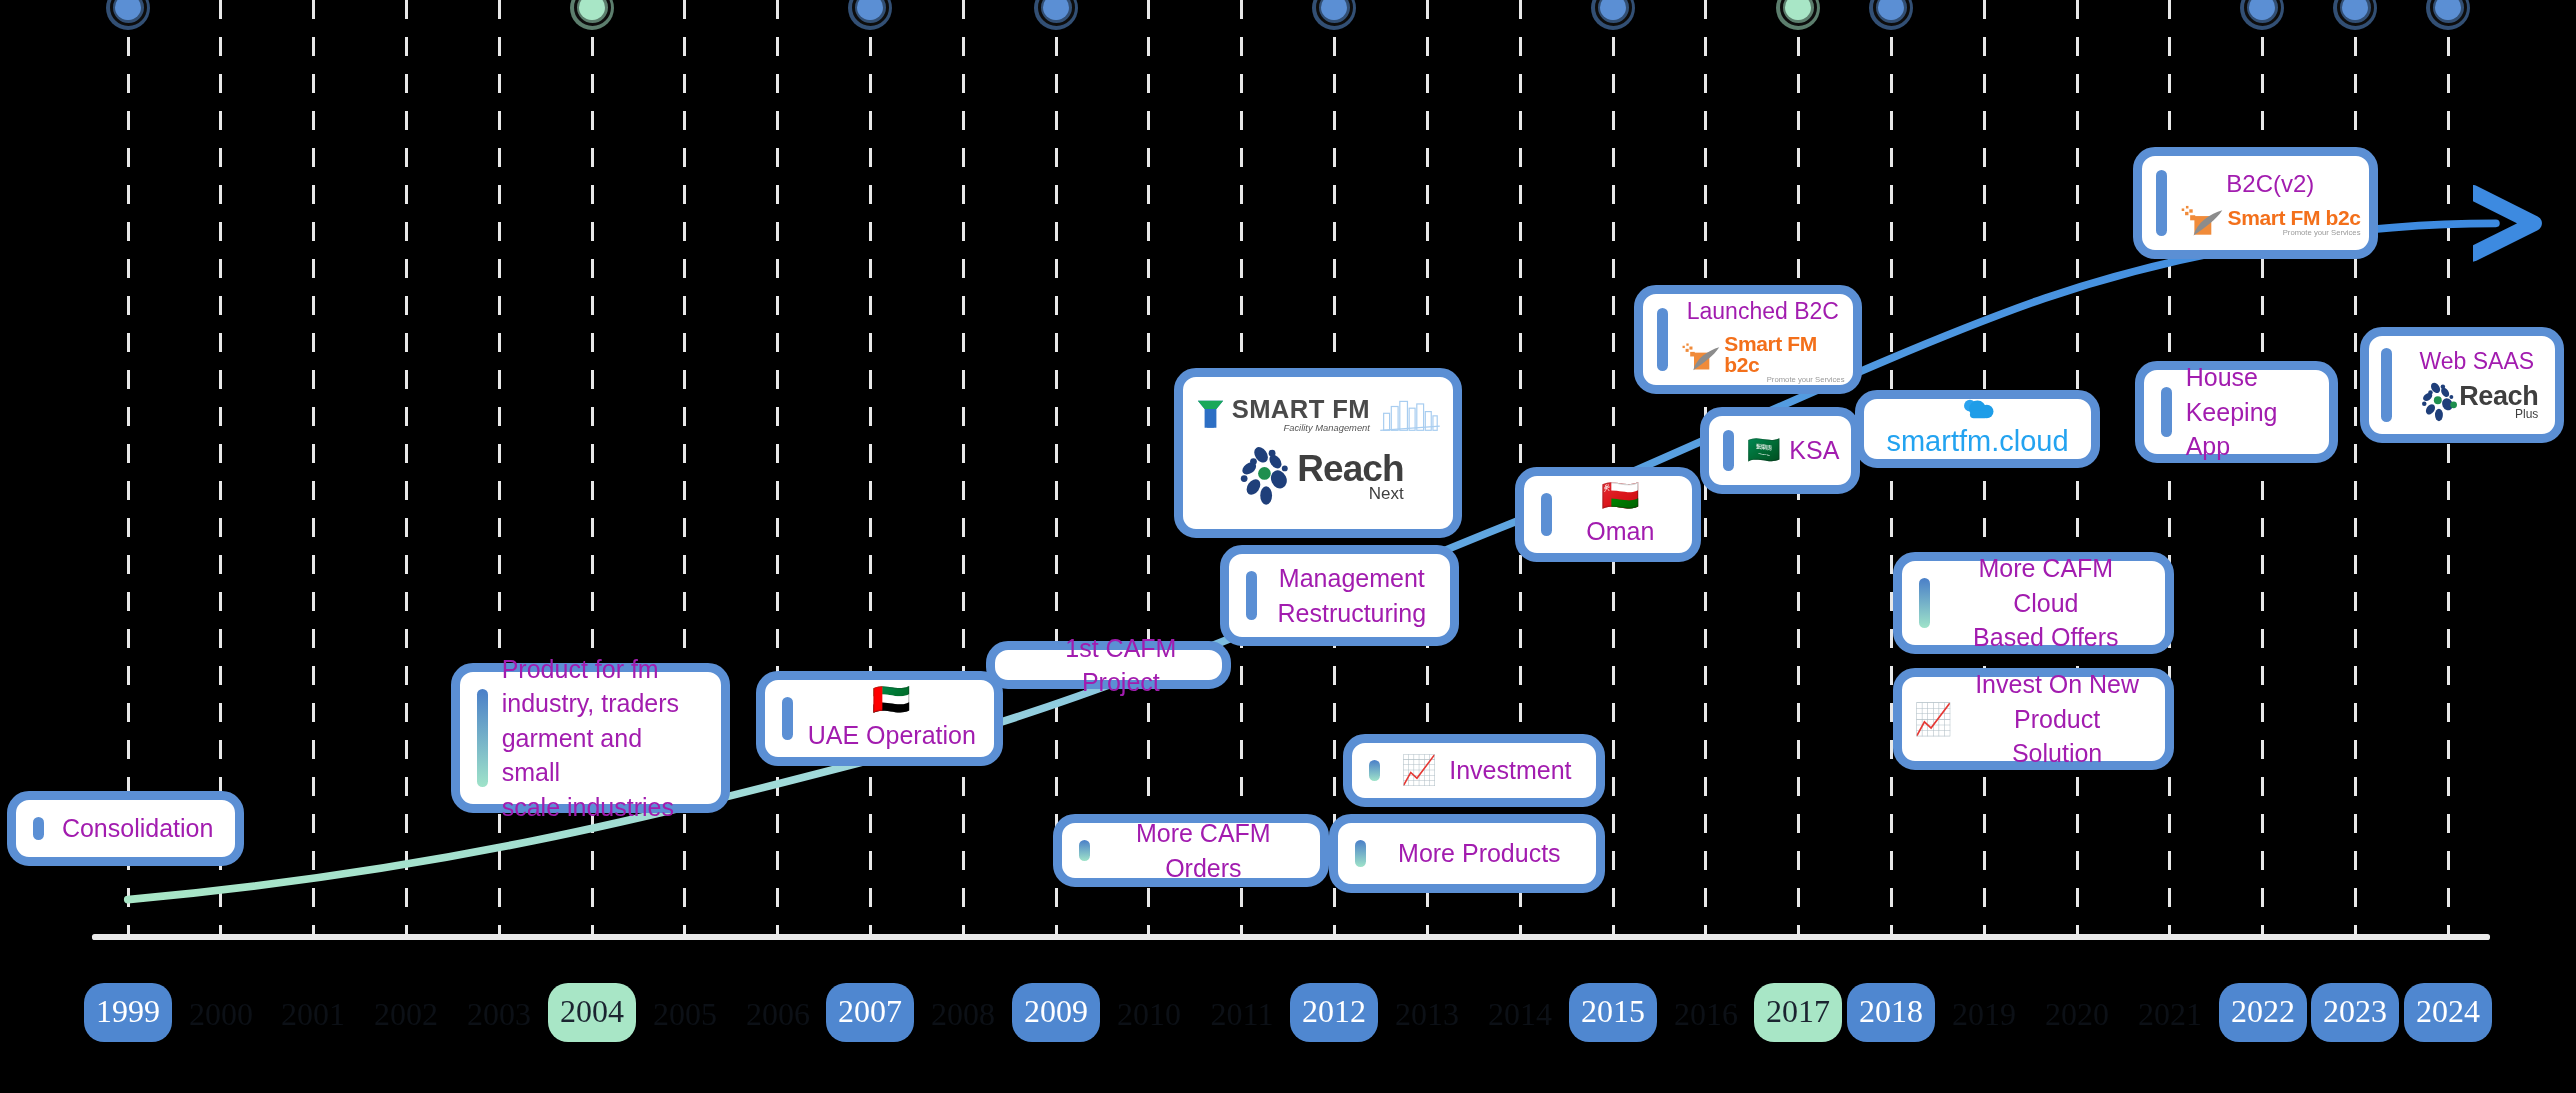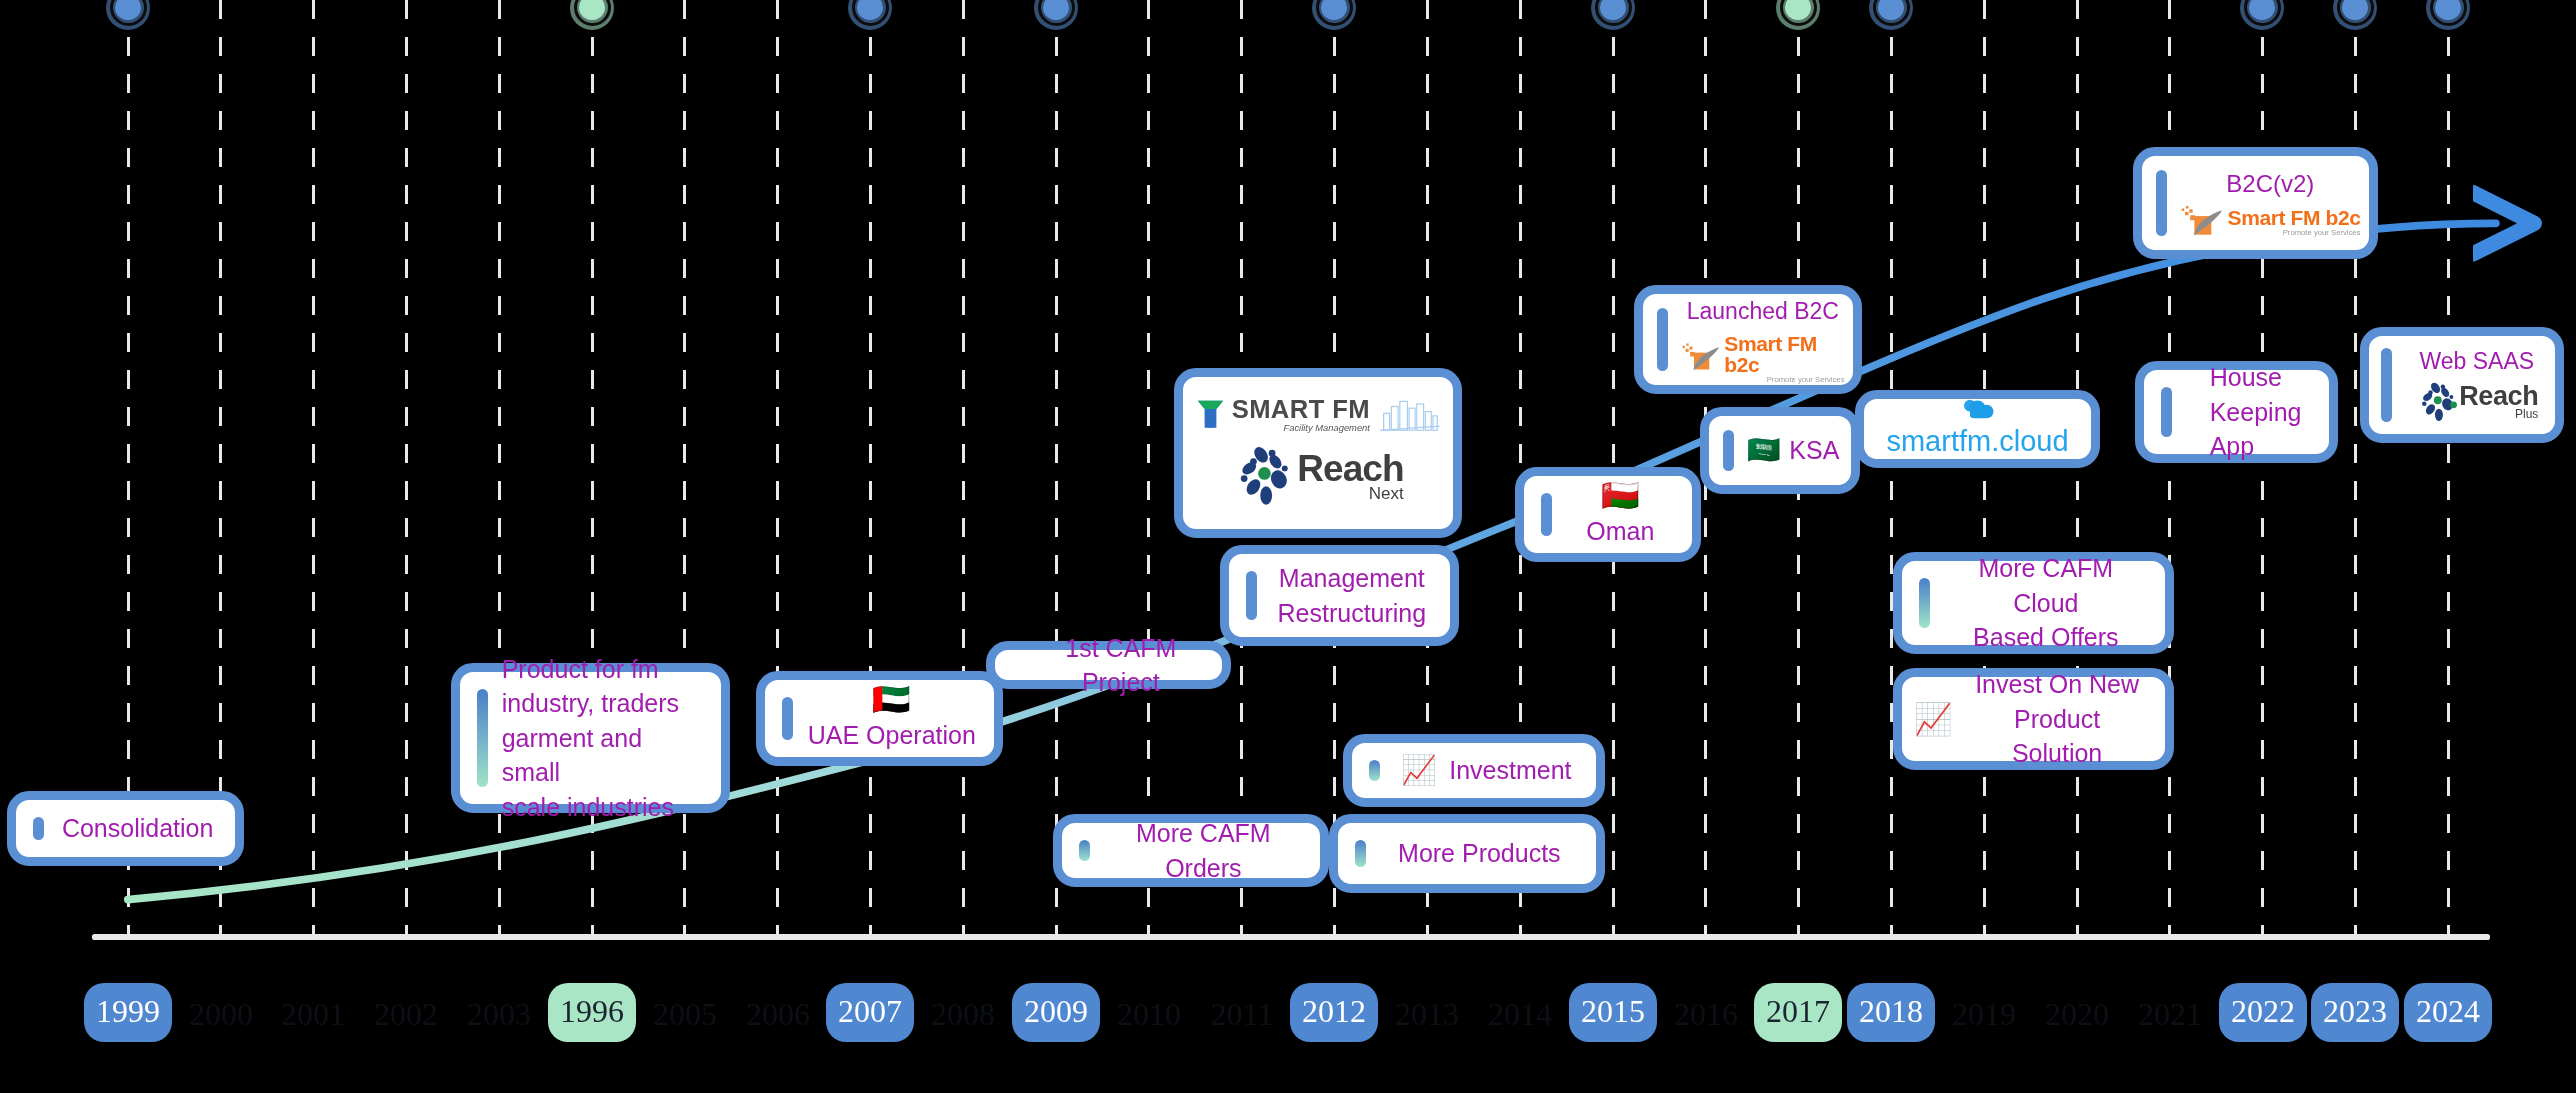--- a/index.html
+++ b/index.html
@@ -416,21 +416,21 @@
         <span style="display:flex;flex-direction:column;align-items:flex-end;line-height:1;">
           <span style="font-size:21px;font-weight:bold;color:#f3701b;letter-spacing:-0.4px;">Smart FM b2c</span>
           <span style="font-size:7.7px;color:#9a9a9a;margin-top:0.9px;">Promote your Services</span>
         </span>
       </span>
     </span>
   </div>
 
   <div class="card" style="left:2135px; top:361px; width:203px; height:102px;">
     <span class="accent solid"></span>
-    <span class="body" style="align-items:flex-end;margin-left:24px;">
+    <span class="body" style="align-items:flex-end;">
       <span class="label left">House
 Keeping App</span>
     </span>
   </div>
 
   <div class="card" style="left:2360px; top:327px; width:204px; height:116px; padding:6.8px;">
     <span class="accent solid"></span>
     <span class="body" style="gap:1.7px;">
       <span class="label" style="font-size:23px;">Web SAAS</span>
       <span class="logo" style="gap:0;">
@@ -457,21 +457,21 @@
       </span>
     </span>
   </div>
 
   <div id="years" style="top:983px;">
       <div class="yr hl" style="left: 128px;">1999</div>
       <div class="yr dim" style="left: 221px;">2000</div>
       <div class="yr dim" style="left: 313px;">2001</div>
       <div class="yr dim" style="left: 406px;">2002</div>
       <div class="yr dim" style="left: 499px;">2003</div>
-      <div class="yr hl green" style="left: 592px;">1996</div>
+      <div class="yr hl green" style="left: 592px;">2004</div>
       <div class="yr dim" style="left: 685px;">2005</div>
       <div class="yr dim" style="left: 778px;">2006</div>
       <div class="yr hl" style="left: 870px;">2007</div>
       <div class="yr dim" style="left: 963px;">2008</div>
       <div class="yr hl" style="left: 1056px;">2009</div>
       <div class="yr dim" style="left: 1149px;">2010</div>
       <div class="yr dim" style="left: 1242px;">2011</div>
       <div class="yr hl" style="left: 1334px;">2012</div>
       <div class="yr dim" style="left: 1427px;">2013</div>
       <div class="yr dim" style="left: 1520px;">2014</div>

